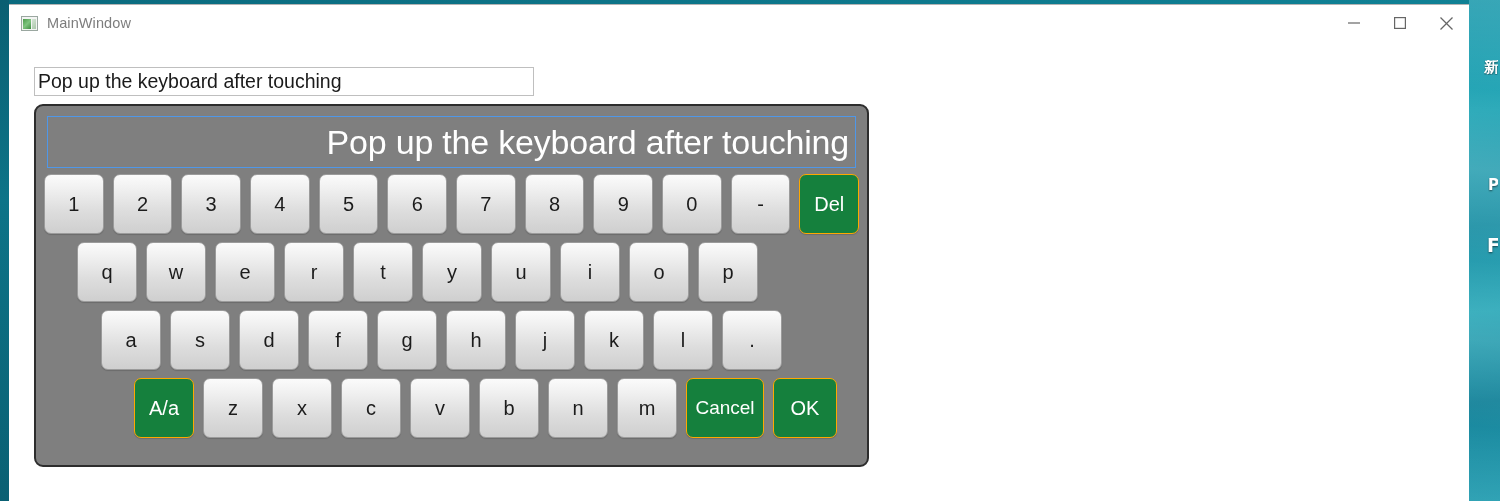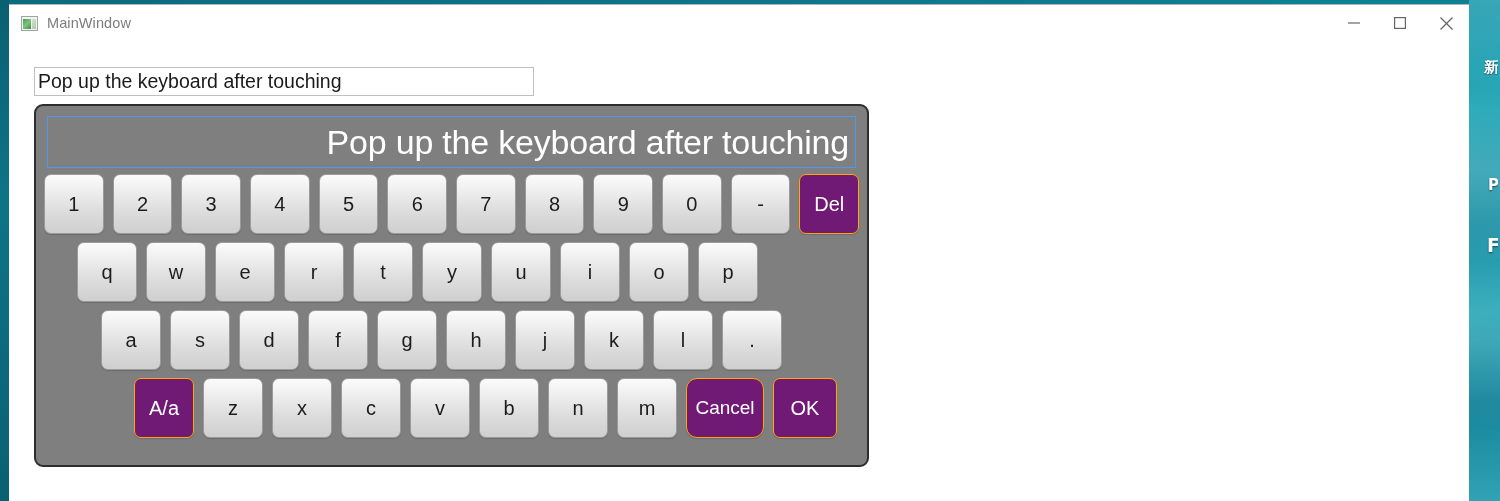--- a/index.html
+++ b/index.html
@@ -198,26 +198,26 @@
     font-size: 20px;
     display: flex;
     align-items: center;
     justify-content: center;
     box-shadow: 0 1px 1px rgba(0,0,0,0.16);
     user-select: none;
   }
   .kb-key:last-child { margin-right: 0; }
 
   .kb-key.accent {
-    background: #701a75;
+    background: #15803d;
     border: 1px solid #ffa800;
     color: #ffffff;
     box-shadow: 0 1px 1px rgba(0,0,0,0.16);
   }
-  .kb-key.wide  { width: 78px; border-radius: 11px; }
+  .kb-key.wide  { width: 78px; }
   .kb-key.wide2 { width: 64px; }
   .kb-key.sz-sm { font-size: 19px; }
 </style>
 </head>
 <body>
 
 <div id="desktop">
 
   <div class="desk-strip" id="desk-left"></div>
 

